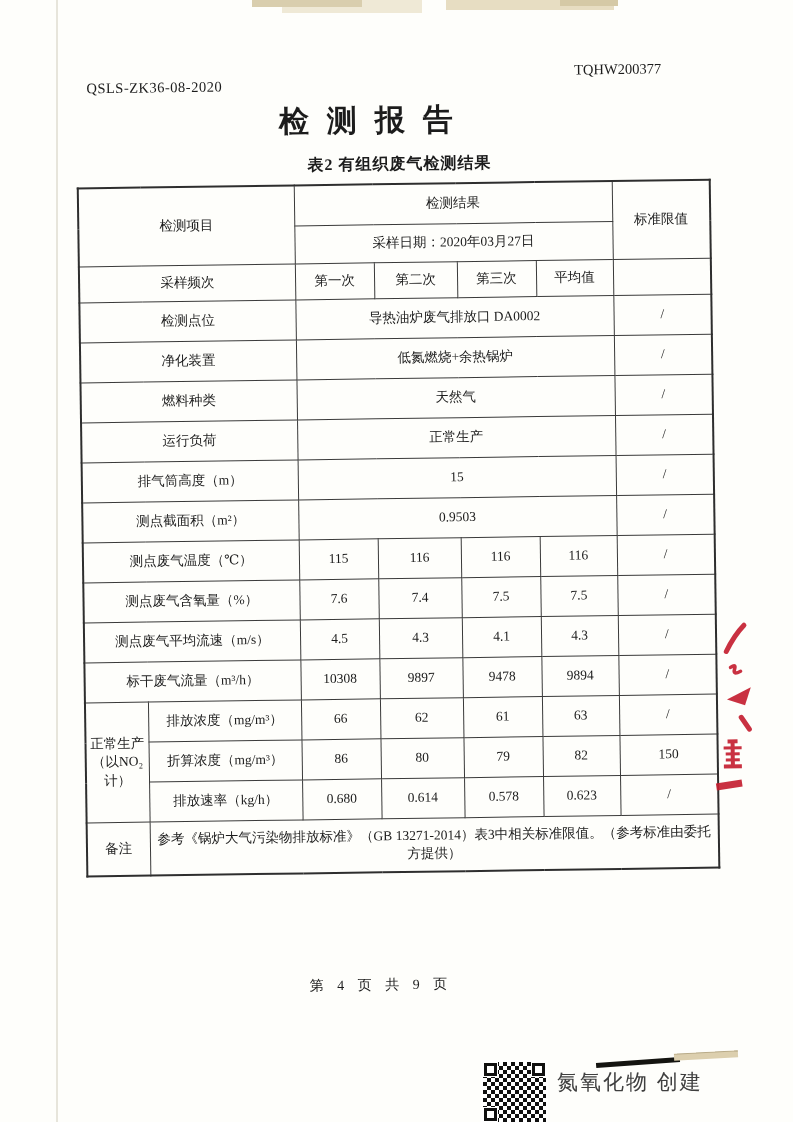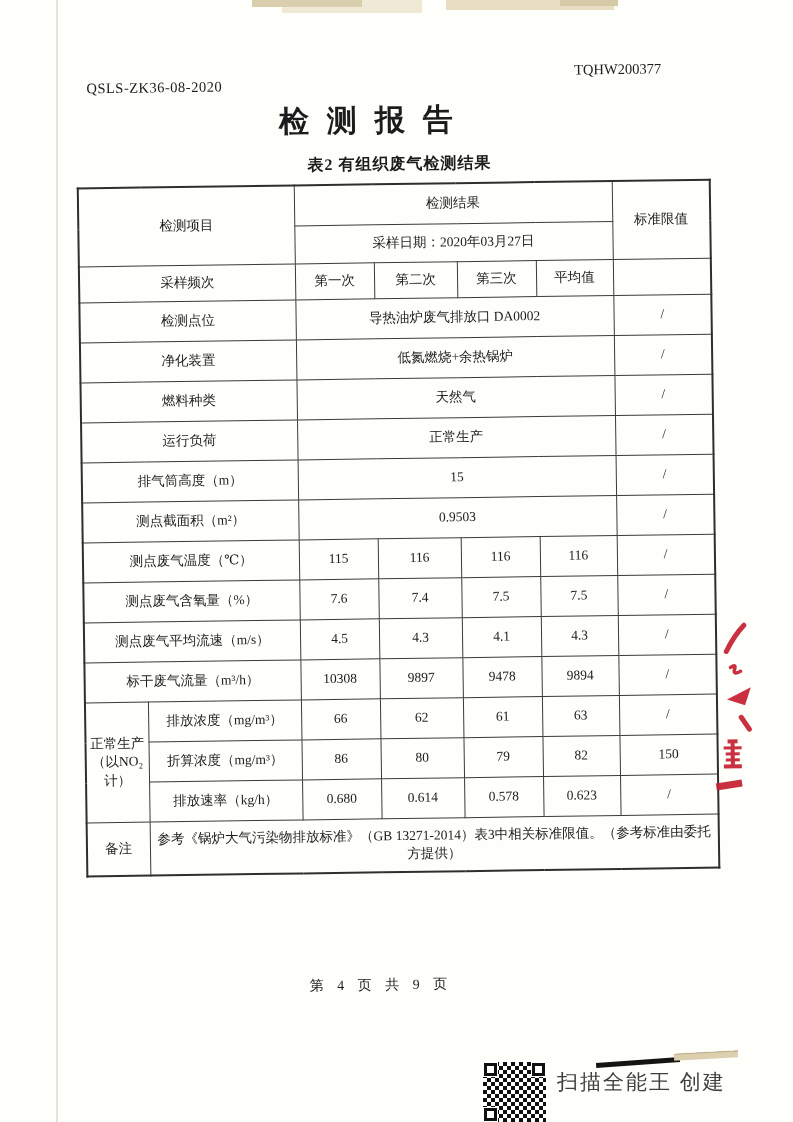--- a/index.html
+++ b/index.html
@@ -231,15 +231,15 @@
   </div>
 
   <div class="corner-slash"></div>
   <div class="corner-tan"></div>
 
   <div class="qr">
     <div class="finder f-tl"></div>
     <div class="finder f-tr"></div>
     <div class="finder f-bl"></div>
   </div>
-  <div class="scanner-caption">扫描全能王 创建</div>
+  <div class="scanner-caption">氮氧化物 创建</div>
 
 </div>
 
 </body></html>

